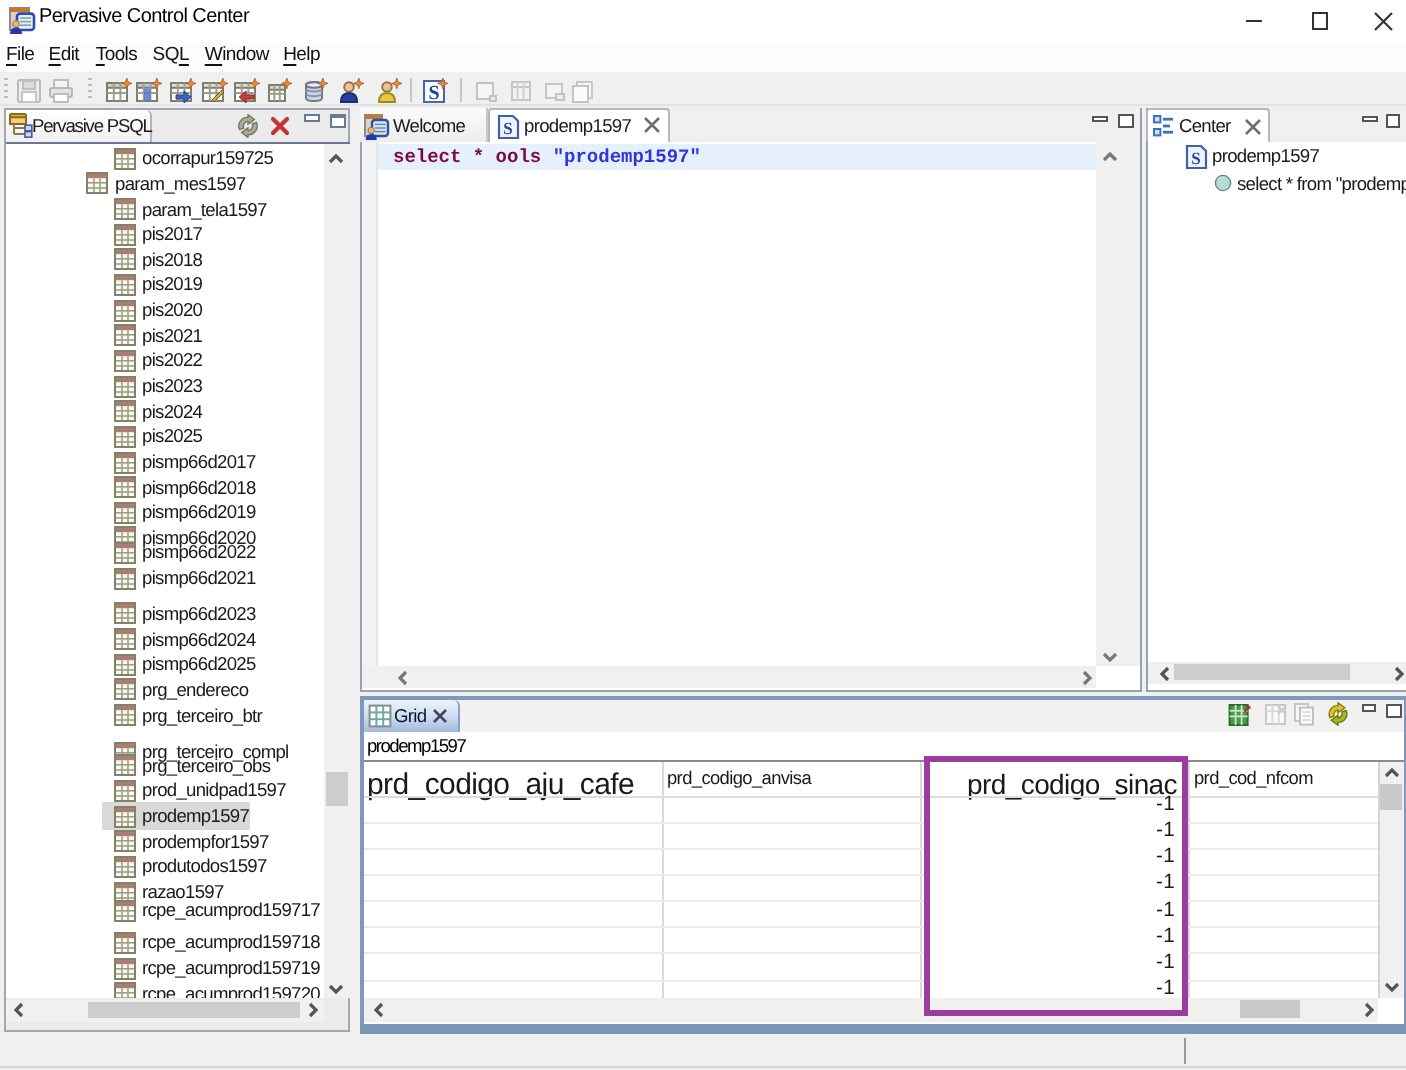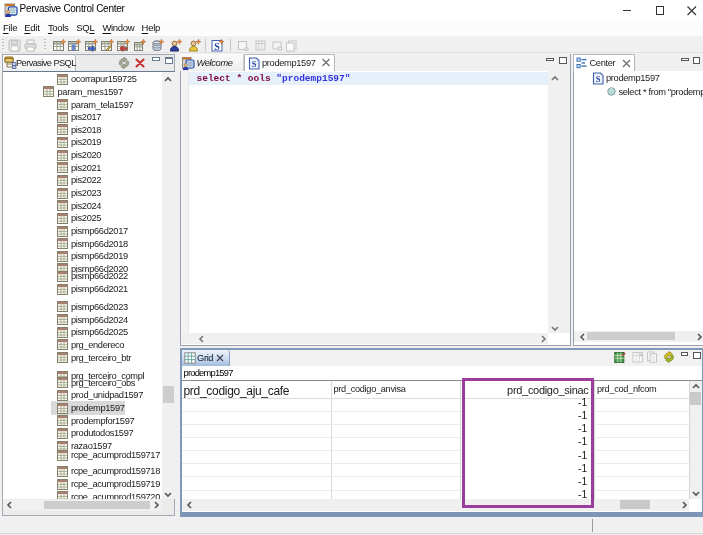--- a/index.html
+++ b/index.html
@@ -3,21 +3,21 @@
 *{margin:0;padding:0;box-sizing:border-box}
 html,body{width:703px;height:535px;overflow:hidden}
 body{font-family:"Liberation Sans",sans-serif;background:#f0f0f0;position:relative}
 .abs{position:absolute}
 svg{display:block}
 .txt{font-size:9.3px;letter-spacing:-0.35px;color:#1a1a1a;white-space:nowrap}
 .trow{height:12.65px;display:flex;align-items:center}
 .tlab{font-size:9.3px;letter-spacing:-0.35px;color:#1a1a1a;white-space:nowrap}
 .ticn{margin-right:3.5px;flex:none}
 .gval{width:407.5px;text-align:right;font-size:10.3px;letter-spacing:0.2px;color:#1a1a1a}
-.ghead{font-size:11px;letter-spacing:-0.3px;color:#1a1a1a;white-space:nowrap}
+.ghead{font-size:14px;letter-spacing:-0.3px;color:#1a1a1a;white-space:nowrap}
 u{text-decoration-thickness:0.8px;text-underline-offset:1.5px}
 </style></head><body>
 <div class="abs" style="left:0px;top:0px;width:703px;height:21px;background:#fff"></div>
 <div class="abs" style="left:3.5px;top:3px">
     <svg width="14" height="14" viewBox="0 0 14 14">
       <rect x="1" y="1" width="9.5" height="11" fill="#d8d4cc" stroke="#8a8a88"></rect>
       <rect x="1" y="1" width="9.5" height="2" fill="#c87828"></rect>
       <rect x="4.5" y="3.8" width="8.5" height="8.2" rx="1.5" fill="#e8eef6" stroke="#2a4fb0" stroke-width="1.3"></rect>
       <line x1="6" y1="6" x2="11.5" y2="6" stroke="#7aa" stroke-width="0.8"></line>
       <line x1="6" y1="7.8" x2="11.5" y2="7.8" stroke="#7aa" stroke-width="0.8"></line>
@@ -685,21 +685,21 @@
       <rect x="0.5" y="0.5" width="8.5" height="10.5" fill="#d8d4cc" stroke="#8a8a88"></rect>
       <rect x="0.5" y="0.5" width="8.5" height="2" fill="#c87828"></rect>
       <rect x="4" y="3" width="8" height="8" rx="1.5" fill="#dfe8f2" stroke="#2a4fb0" stroke-width="1.2"></rect>
       <line x1="5.4" y1="5.2" x2="10.8" y2="5.2" stroke="#68a" stroke-width="0.8"></line>
       <line x1="5.4" y1="7" x2="10.8" y2="7" stroke="#68a" stroke-width="0.8"></line>
       <line x1="5.4" y1="8.8" x2="10.8" y2="8.8" stroke="#68a" stroke-width="0.8"></line>
       <circle cx="3.6" cy="8.2" r="1.6" fill="#e0b888" stroke="#a07038" stroke-width="0.5"></circle>
       <path d="M0.8 13 Q0.8 10 3.6 10 Q6.4 10 6.4 13 Z" fill="#2438a8"></path>
     </svg>
   </div>
-<div class="abs txt" style="left:196.5px;top:58px;font-style:italic;">Welcome</div>
+<div class="abs txt" style="left:196.5px;top:58px;">Welcome</div>
 <div class="abs" style="left:243.5px;top:54px;width:91.5px;height:16.8px;background:#fff;border:1px solid #b6b6be;border-bottom:none;border-top-left-radius:2px;border-top-right-radius:2px"></div>
 <div class="abs" style="left:247.5px;top:56.5px">
     <svg width="12" height="13" viewBox="0 0 12 13">
       <path d="M1.5 1 h7 l2.5 2.5 v8.5 h-9.5 z" fill="#eef2fa" stroke="#3c5fb0" stroke-width="1.1"></path>
       <text x="6" y="10" font-family="Liberation Serif" font-size="8.5" font-weight="bold" fill="#2a47a0" text-anchor="middle">S</text>
     </svg>
   </div>
 <div class="abs txt" style="left:262px;top:58px;">prodemp1597</div>
 <div class="abs" style="left:321px;top:58px">
     <svg width="10" height="9" viewBox="0 0 10 9">
@@ -842,21 +842,21 @@
     <svg width="12" height="12" viewBox="0 0 12 12">
       <path d="M2 7.8 A4.2 4.2 0 0 1 6 1.8 l0 -1.4 3.4 2.5 -3.4 2.5 0 -1.4 A2.4 2.4 0 0 0 4 7 Z" fill="#d8c81f" stroke="#8a7a10" stroke-width="0.7"></path>
       <path d="M10 4.2 A4.2 4.2 0 0 1 6 10.2 l0 1.4 -3.4 -2.5 3.4 -2.5 0 1.4 A2.4 2.4 0 0 0 8 5 Z" fill="#a8b820" stroke="#6a7a10" stroke-width="0.7"></path>
     </svg>
   </div>
 <div class="abs" style="left:680.5px;top:352px;width:7px;height:3.5px;border:1px solid #555;background:#fff"></div>
 <div class="abs" style="left:693px;top:351.5px;width:7.5px;height:7px;border:1.3px solid #555;background:#fff"></div>
 <div class="abs" style="left:181.5px;top:366px;width:520px;height:146px;background:#fff"></div>
 <div class="abs txt" style="left:183.5px;top:368.2px;color:#000;letter-spacing:-0.75px">prodemp1597</div>
 <div class="abs" style="left:181.5px;top:379.5px;width:520px;height:1px;background:#8a8a8a"></div>
-<div class="abs txt" style="left:183.5px;top:383.5px;font-size:12px;letter-spacing:-0.3px">prd_codigo_aju_cafe</div>
+<div class="abs txt" style="left:183.5px;top:383.5px;font-size:15px;letter-spacing:-0.3px">prd_codigo_aju_cafe</div>
 <div class="abs txt" style="left:333.5px;top:383.5px;font-size:9.2px;letter-spacing:-0.3px">prd_codigo_anvisa</div>
 <div class="abs ghead" style="left:180px;top:383.5px;width:408.5px;text-align:right">prd_codigo_sinac</div>
 <div class="abs txt" style="left:597px;top:383.5px;font-size:9.2px;letter-spacing:-0.3px">prd_cod_nfcom</div>
 <div class="abs" style="left:330.5px;top:380.5px;width:1px;height:118.5px;background:#d8d8d8"></div>
 <div class="abs" style="left:459.5px;top:380.5px;width:1px;height:118.5px;background:#d8d8d8"></div>
 <div class="abs" style="left:593.5px;top:380.5px;width:1px;height:118.5px;background:#d8d8d8"></div>
 <div class="abs" style="left:181.5px;top:397.5px;width:507px;height:1px;background:#dcdcdc"></div>
 <div class="abs gval" style="left:180px;top:397.1px">-1</div>
 <div class="abs gval" style="left:180px;top:410.2px">-1</div>
 <div class="abs gval" style="left:180px;top:423.3px">-1</div>

